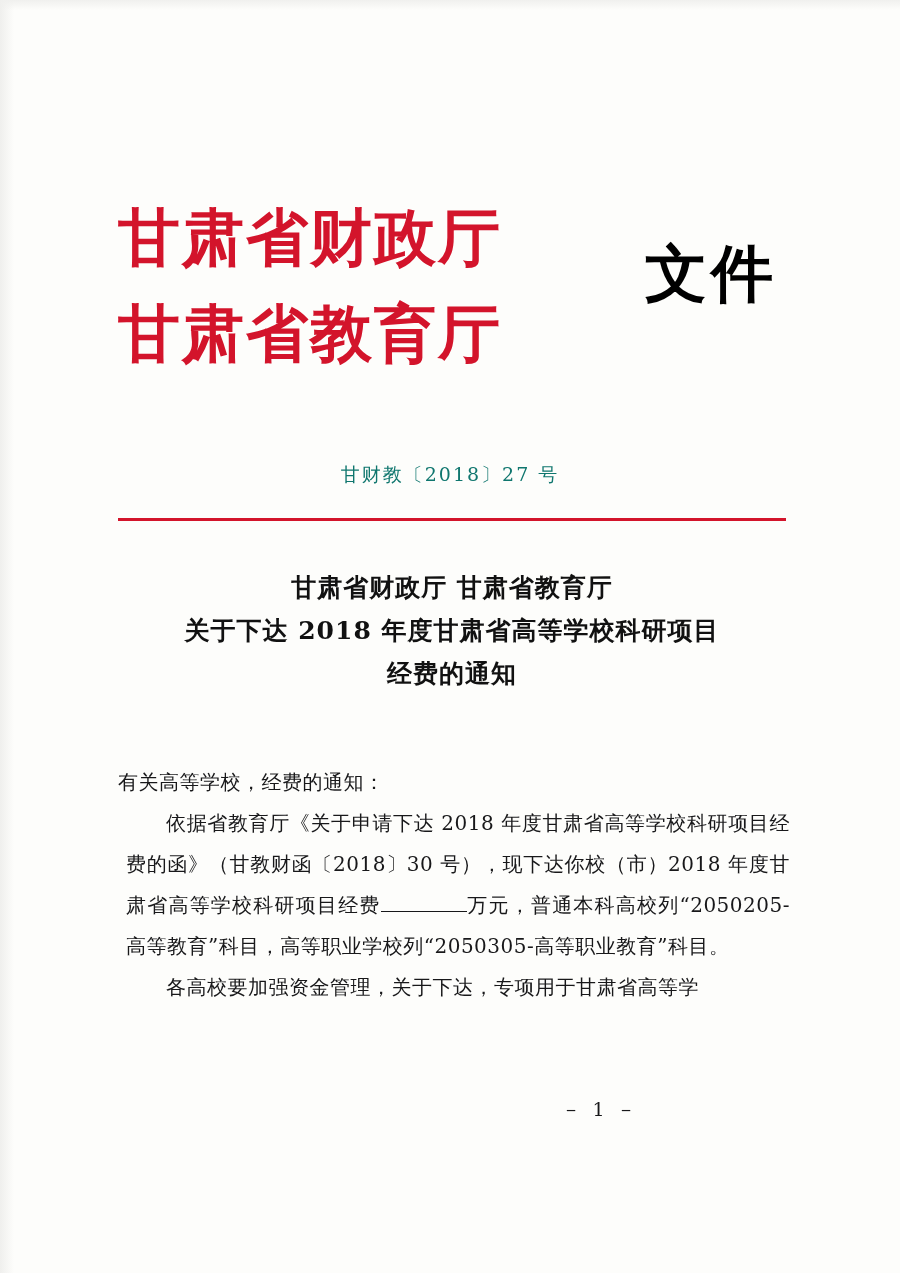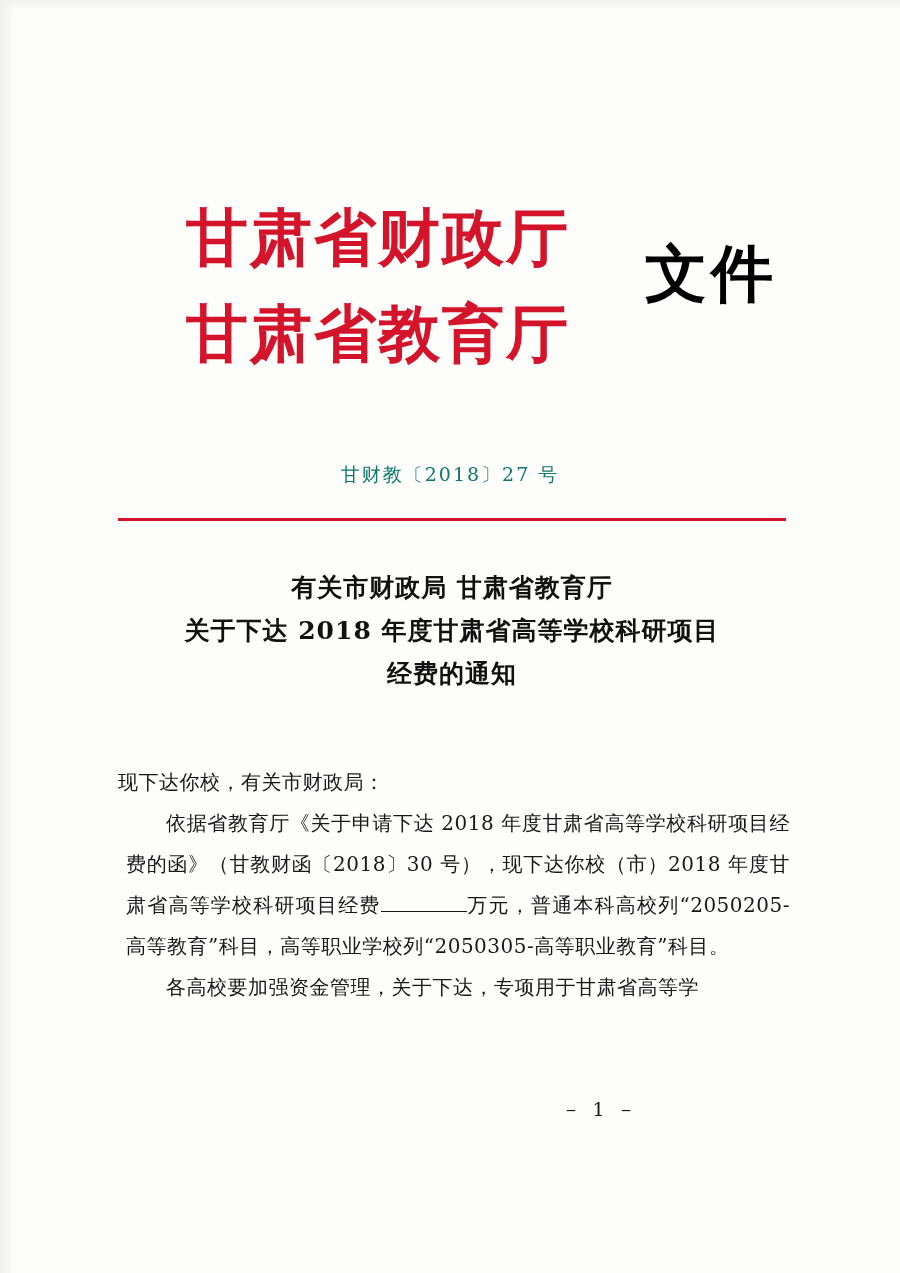--- a/index.html
+++ b/index.html
@@ -38,21 +38,20 @@
     width: 520px;
   }
   .mh-line {
     font-family: "DejaVu Serif", "Liberation Serif", serif;
     font-weight: bold;
     color: #d3142b;
     font-size: 62px;
     line-height: 96px;
     letter-spacing: 2px;
     white-space: nowrap;
-    text-align: center;
   }
   .mh-wen {
     position: absolute;
     left: 645px;
     top: 48px;
     font-family: "DejaVu Serif", "Liberation Serif", serif;
     font-weight: bold;
     color: #000000;
     font-size: 62px;
     line-height: 72px;
@@ -177,26 +176,26 @@
       <div class="mh-line">甘肃省教育厅</div>
     </div>
     <div class="mh-wen">文件</div>
   </div>
 
   <div class="doc-number">甘财教〔2018〕27 号</div>
 
   <div class="red-rule"></div>
 
   <div class="title-block">
-    <div class="title-line">有关市财政局  甘肃省教育厅</div>
+    <div class="title-line">甘肃省财政厅  甘肃省教育厅</div>
     <div class="title-line">关于下达 2018 年度甘肃省高等学校科研项目</div>
     <div class="title-line">经费的通知</div>
   </div>
 
   <div class="body-block">
-    <p class="para">现下达你校，有关市财政局：</p>
+    <p class="para">有关高等学校，经费的通知：</p>
     <p class="para indent"><span>依据省教育厅《关于申请下达 2018 年度甘肃省高等学校科研项目经费的函》（甘教财函〔2018〕30 号），现下达你校（市）2018 年度甘肃省高等学校科研项目经费</span><span class="blank-fill"></span><span>万元，普通本科高校列“2050205-高等教育”科目，高等职业学校列“2050305-高等职业教育”科目。</span></p>
     <p class="para indent">各高校要加强资金管理，关于下达，专项用于甘肃省高等学</p>
   </div>
 
   <div class="page-number"><span class="pn-inner">－ 1 －</span></div>
 
 </div>
 
 </body></html>

